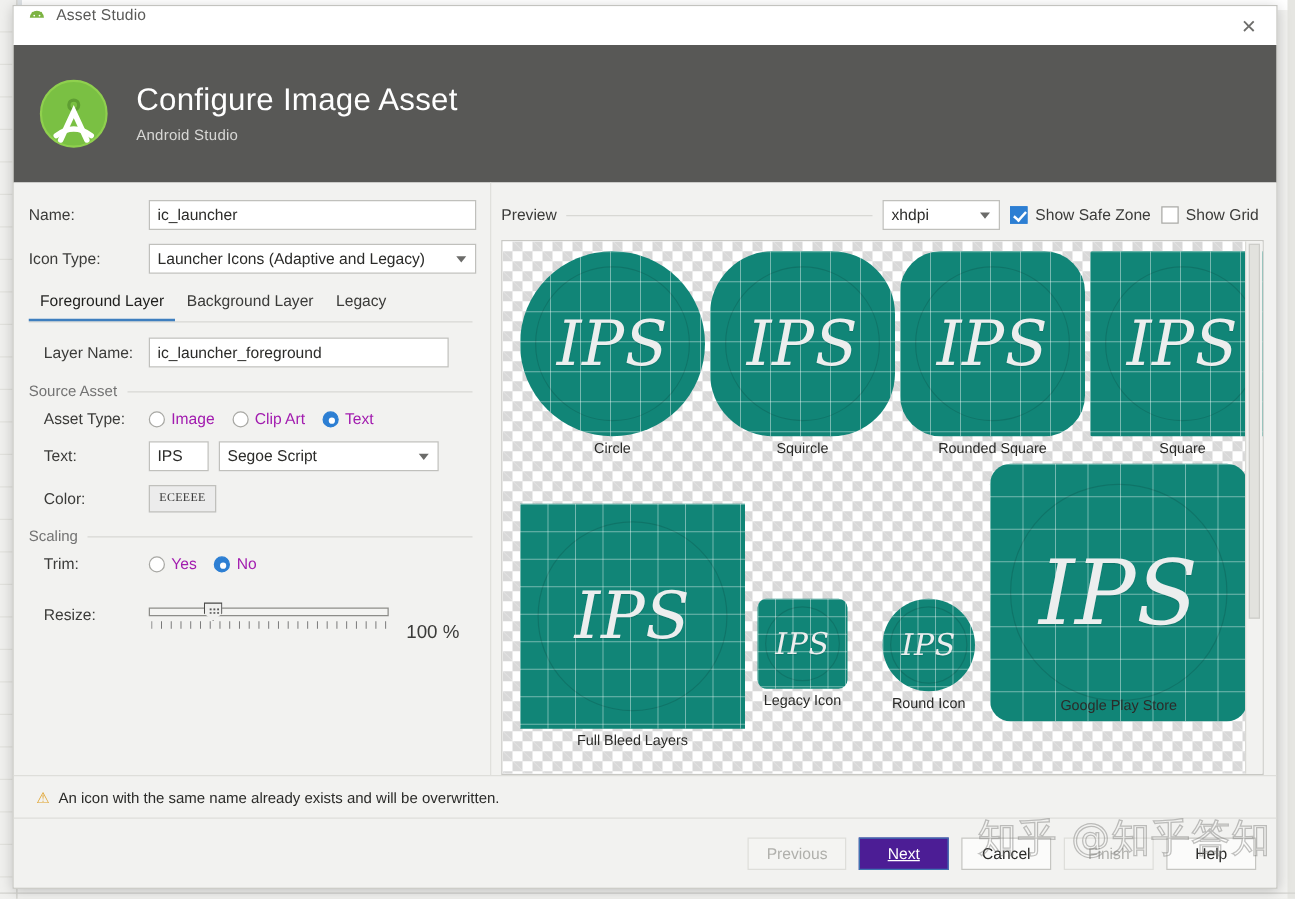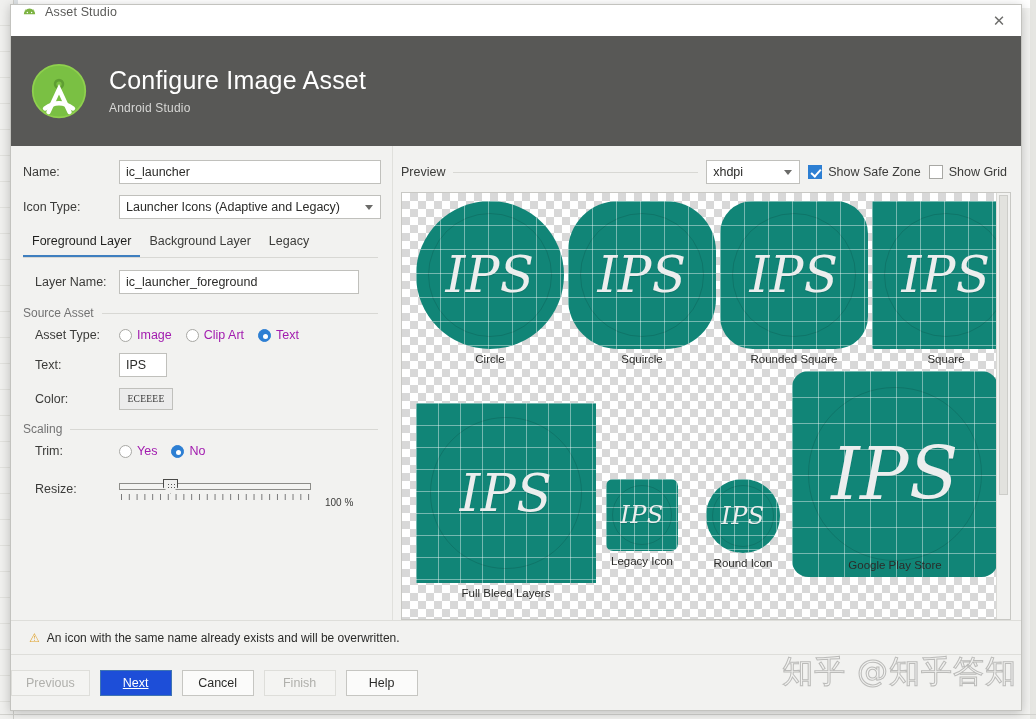--- a/index.html
+++ b/index.html
@@ -179,21 +179,21 @@
     content: ""; position: absolute; left: 3px; top: 3px;
     width: 9px; height: 5px;
     background-image: radial-gradient(#555 .6px, transparent .7px);
     background-size: 3px 3px;
   }
   .slider-ticks {
     position: absolute; left: 2px; top: 18px; width: 190px; height: 6px;
     background-image: linear-gradient(90deg,#777 1px, transparent 1px);
     background-size: 7.8px 6px;
   }
-  .pct { font-size: 10px; color: #3b3b39; margin-left: 14px; margin-top: 28px; }
+  .pct { font-size: 15px; color: #3b3b39; margin-left: 14px; margin-top: 28px; }
 
   
   .prev-head { display: flex; align-items: center; gap: 8px; padding-right: 4px; }
   .prev-head .pt { font-size: 12.5px; color: #3b3b39; }
   .prev-head .pl { flex: 1 1 auto; height: 1px; background: #d8d8d4; }
   .w-dpi { width: 94px; }
   .check { display: flex; align-items: center; gap: 6px; }
   .check .box {
     width: 14px; height: 14px; border: 1px solid #a8a8a4; background: #fff;
     flex: none; position: relative;
@@ -272,32 +272,32 @@
     border-top: 1px solid #dededa;
     display: flex; align-items: center; padding-left: 18px; gap: 7px;
     background: #f2f2f0;
   }
   .warnbar .wicon { font-size: 12px; color: #e0a32e; }
   .warnbar .wtext { font-size: 12px; color: #2b2b29; }
 
   .footer {
     flex: none; height: 56px; border-top: 1px solid #dededa;
     background: #f2f2f0; position: relative;
-    display: flex; align-items: center; 
+    display: flex; align-items: center; justify-content: flex-end;
     padding-right: 16px; gap: 10px;
   }
   .btn {
     min-width: 72px; height: 26px; padding: 0 14px;
     border: 1px solid #c6c6c2; background: #fbfbfa;
     font-size: 12.5px; color: #2b2b29;
     display: flex; align-items: center; justify-content: center;
   }
   .btn.disabled { color: #b0b0ac; background: #f4f4f2; border-color: #dedeDA; }
   .btn.primary {
-    background: #1d4ed8; border-color: #3f74b2; color: #ffffff;
+    background: #4c1d95; border-color: #3f74b2; color: #ffffff;
   }
   .btn.primary .u { text-decoration: underline; }
   .btn .u { text-decoration: underline; }
 
   .watermark {
     position: absolute; right: 4px; top: 1px;
     font-size: 31px; line-height: 1;
     font-family: "DejaVu Sans", sans-serif;
     color: transparent;
     -webkit-text-stroke: 1px rgba(120,120,118,.45);
@@ -428,20 +428,24 @@
             <span class="rl">Text</span>
           </div>
         </div>
       </div>
 
       <div class="row">
         <div class="lbl indent">Text:</div>
         <div class="textfield w-text">
           <span>IPS</span>
         </div>
+        <div class="select w-font" style="margin-left:8px;">
+          <span>Segoe Script</span>
+          <span class="caret"></span>
+        </div>
       </div>
 
       <div class="row">
         <div class="lbl indent">Color:</div>
         <div class="swatch">
           <span>ECEEEE</span>
         </div>
       </div>
 
       <div class="group">

